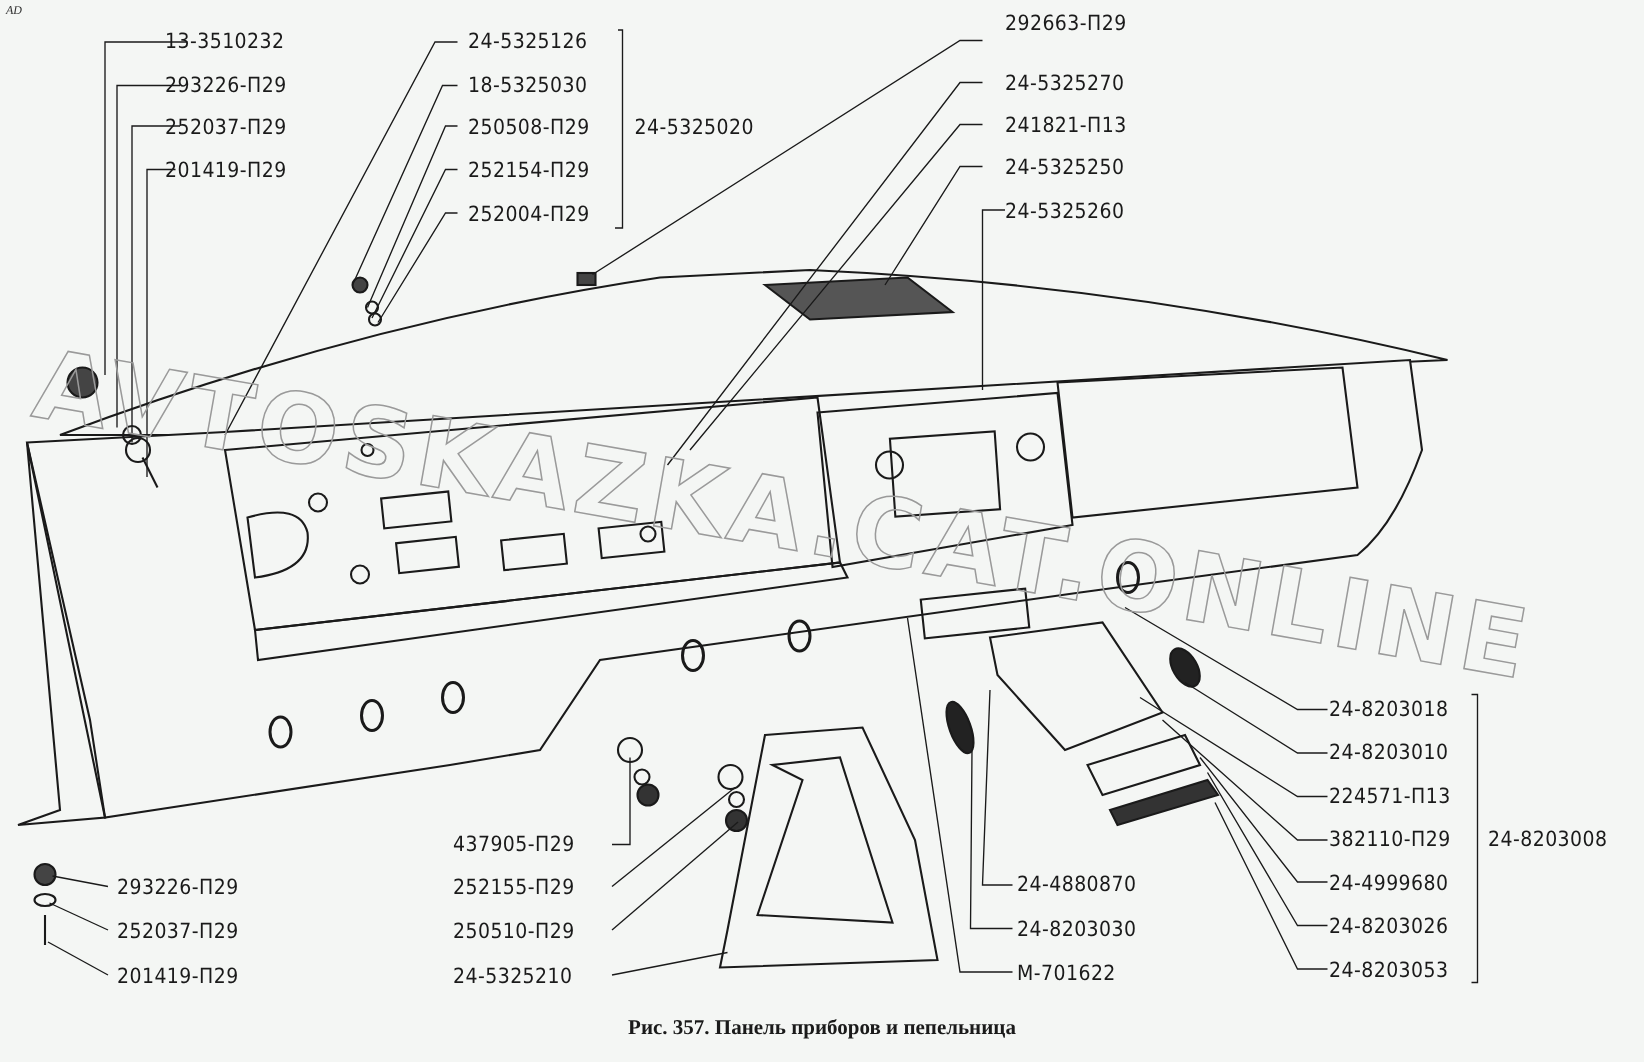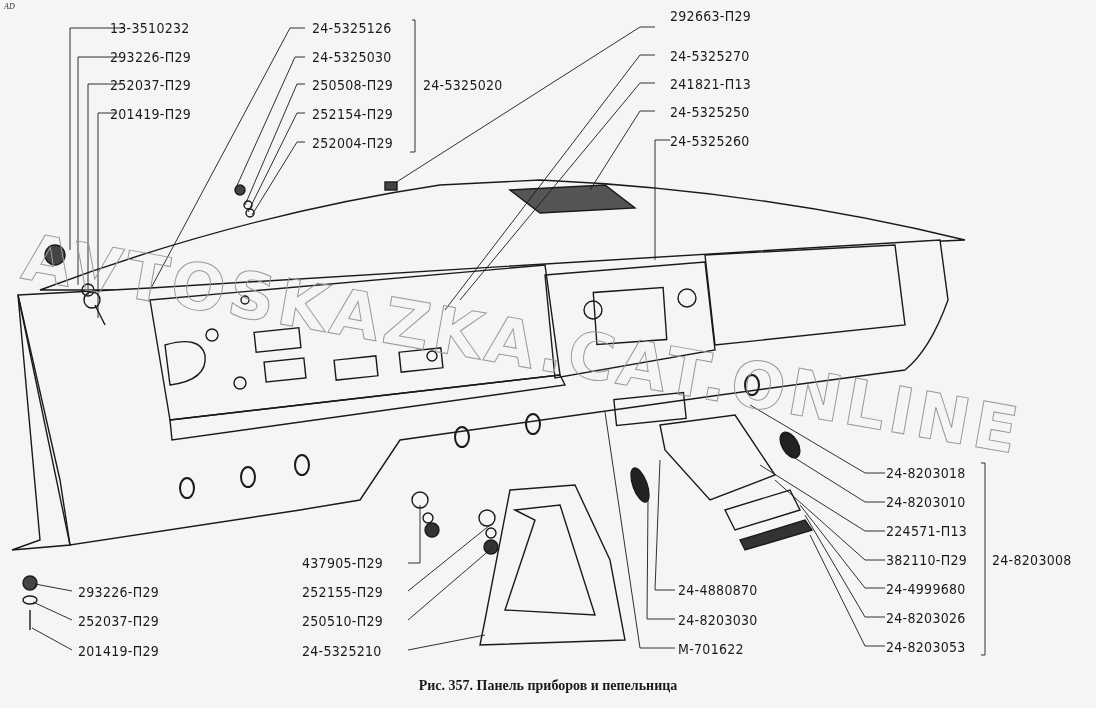--- a/index.html
+++ b/index.html
@@ -151,21 +151,21 @@
 <div class="watermark">AVTOSKAZKA.CAT.ONLINE</div>
 
 <div class="corner">AD</div>
 
 <div class="lbl" style="left:110px;top:20px">13-3510232</div>
 <div class="lbl" style="left:110px;top:49px">293226-П29</div>
 <div class="lbl" style="left:110px;top:77px">252037-П29</div>
 <div class="lbl" style="left:110px;top:106px">201419-П29</div>
 
 <div class="lbl" style="left:312px;top:20px">24-5325126</div>
-<div class="lbl" style="left:312px;top:49px">24-5325030</div>
+<div class="lbl" style="left:312px;top:49px">18-5325030</div>
 <div class="lbl" style="left:312px;top:77px">250508-П29</div>
 <div class="lbl" style="left:312px;top:106px">252154-П29</div>
 <div class="lbl" style="left:312px;top:135px">252004-П29</div>
 <div class="lbl" style="left:423px;top:77px">24-5325020</div>
 
 <div class="lbl" style="left:670px;top:8px">292663-П29</div>
 <div class="lbl" style="left:670px;top:48px">24-5325270</div>
 <div class="lbl" style="left:670px;top:76px">241821-П13</div>
 <div class="lbl" style="left:670px;top:104px">24-5325250</div>
 <div class="lbl" style="left:670px;top:133px">24-5325260</div>

